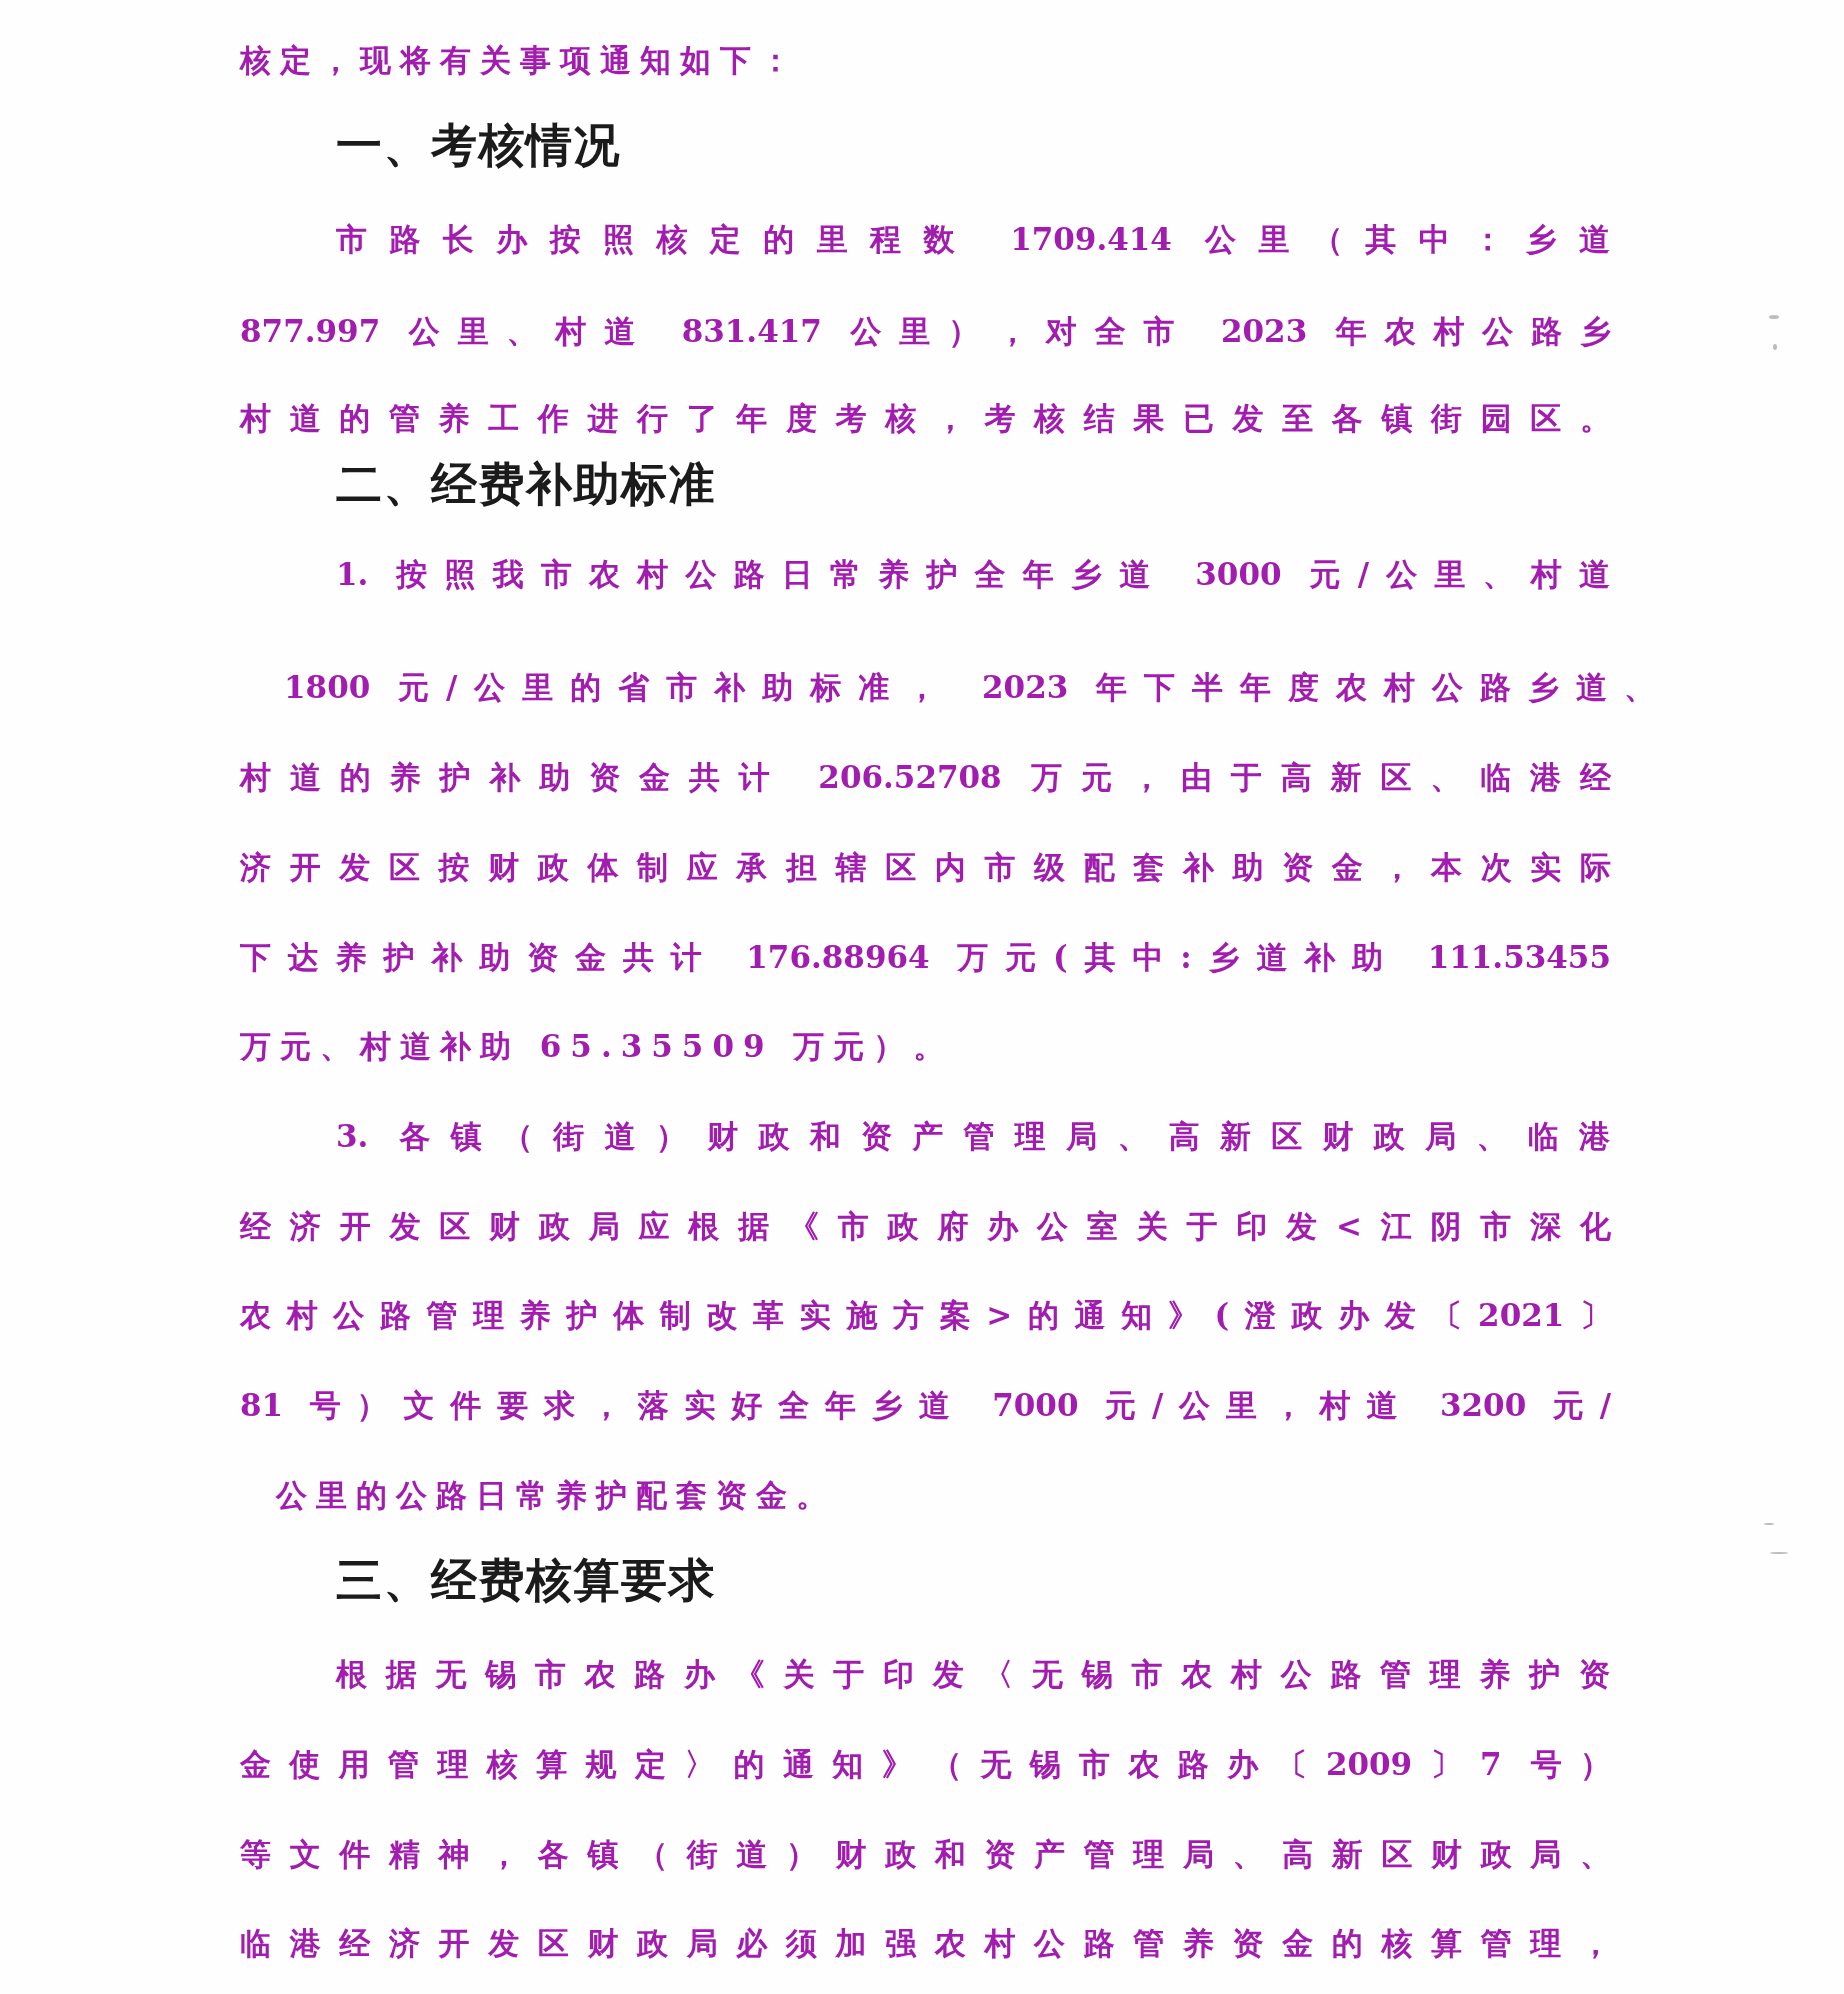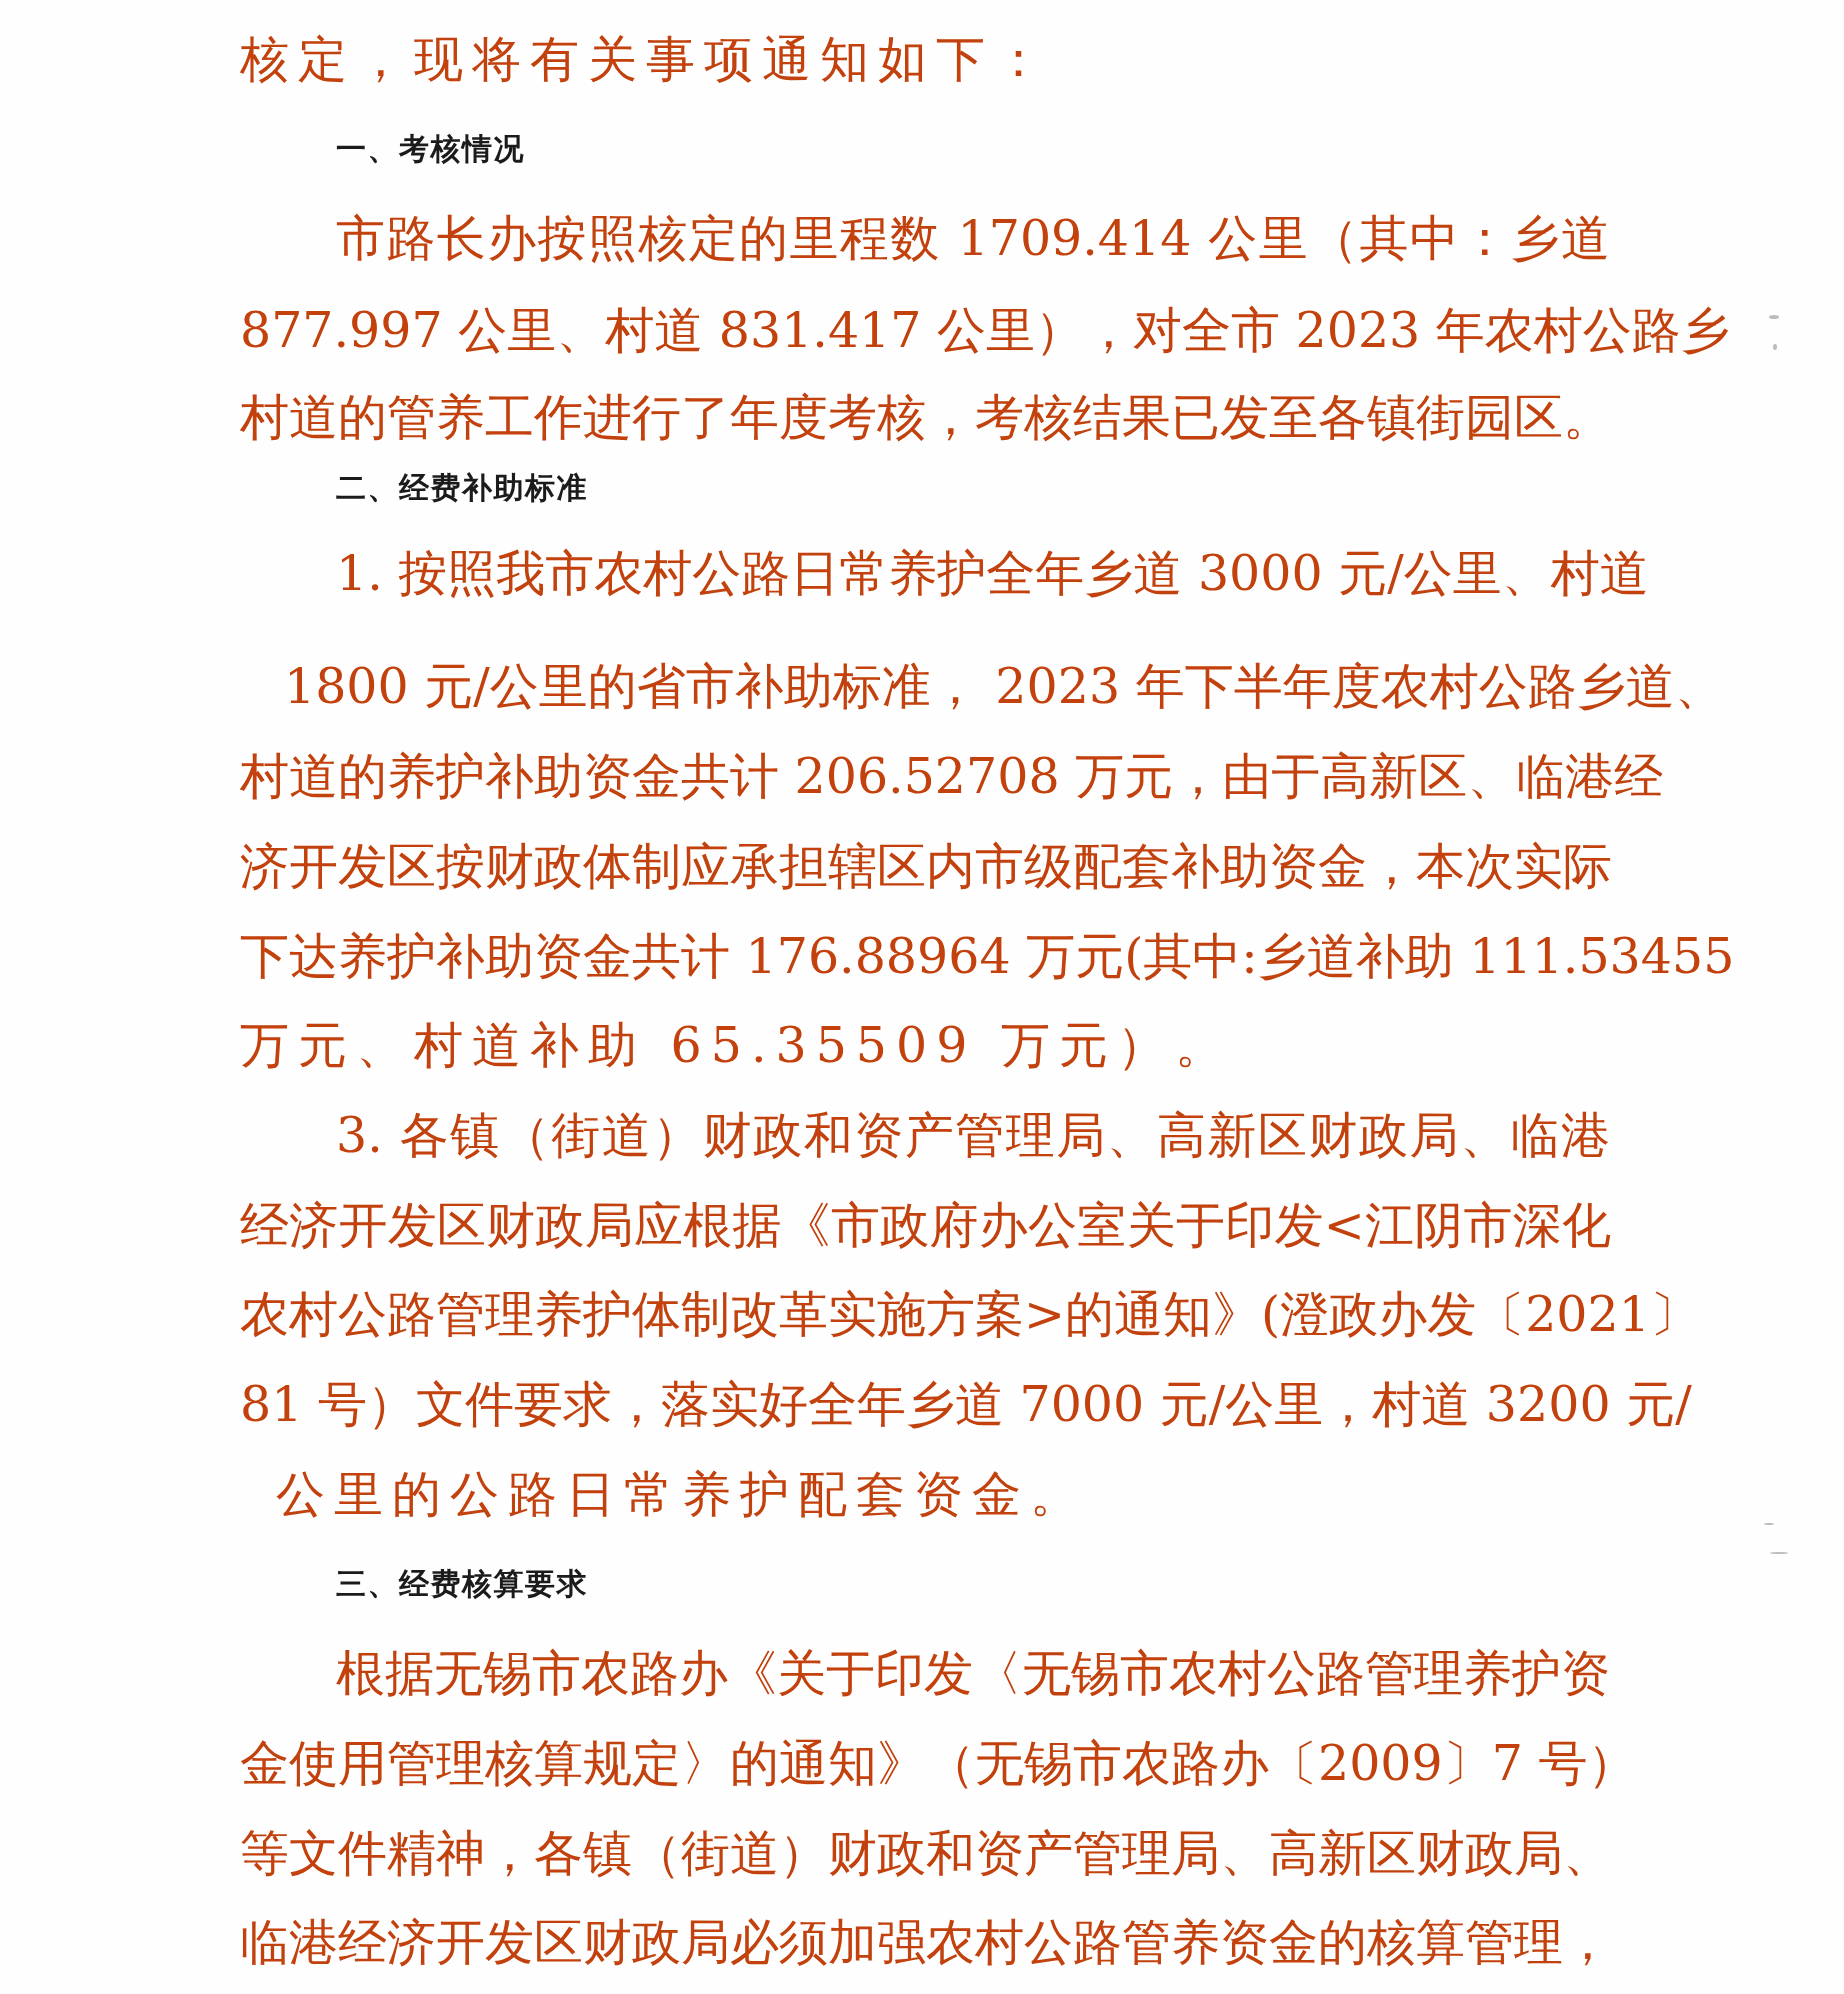--- a/index.html
+++ b/index.html
@@ -3,33 +3,34 @@
 <meta charset="utf-8">
 <style>
   html, body { margin: 0; padding: 0; background: #ffffff; }
   body { width: 1845px; height: 1995px; position: relative; overflow: hidden; }
   .page { position: absolute; left: 0; top: 0; width: 1845px; height: 1995px; background: #fefefe; }
   .line {
     position: absolute;
     height: 74px;
     line-height: 74px;
     white-space: nowrap;
-    color: #c2410c;
+    color: #a21caf;
     font-family: "DejaVu Serif", "Liberation Serif", serif;
-    font-size: 49px;
+    font-size: 31px;
     margin-top: -37px;
+    font-weight: bold;
   }
   .line.full { left: 240px; width: 1371px; text-align: justify; text-align-last: justify; }
   .line.indent-full { left: 336px; width: 1274px; text-align: justify; text-align-last: justify; }
   .line.short { left: 240px; text-align: left; letter-spacing: 9px; }
   .line.heading {
     left: 336px;
-    font-family: Liberation Serif, serif;
+    font-family: Liberation Mono, monospace;
     font-weight: bold;
-    font-size: 30px;
+    font-size: 46px;
     letter-spacing: 1.5px;
     color: #1b1b1b;
   }
   .speck { position: absolute; background: #bdbdbd; border-radius: 50%; }
 </style>
 </head>
 <body>
 
 <div class="page">
   <div id="text-block">

